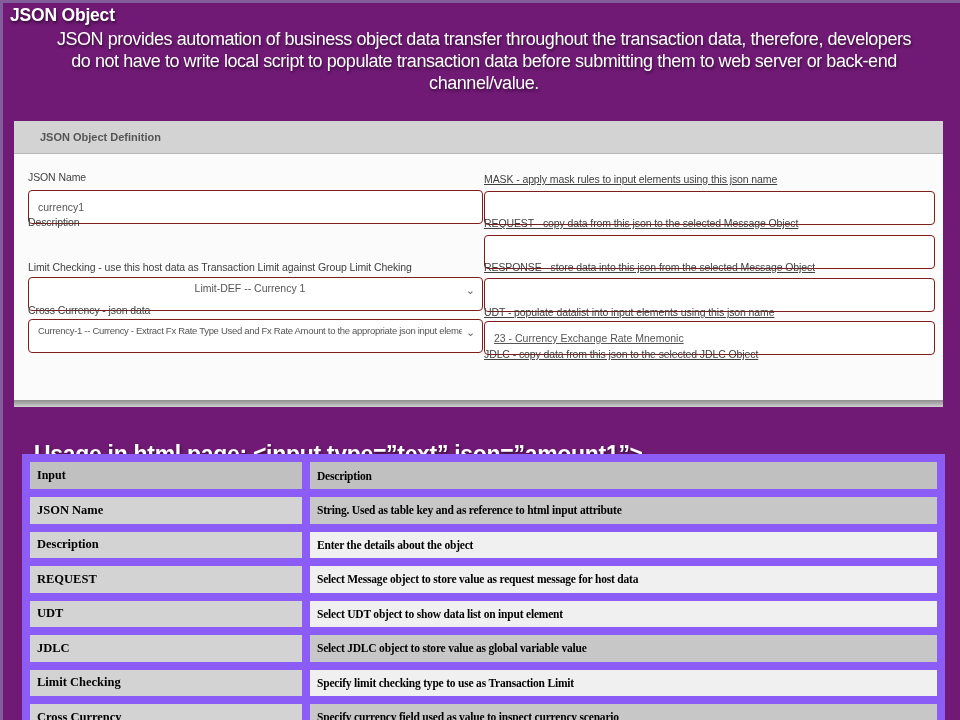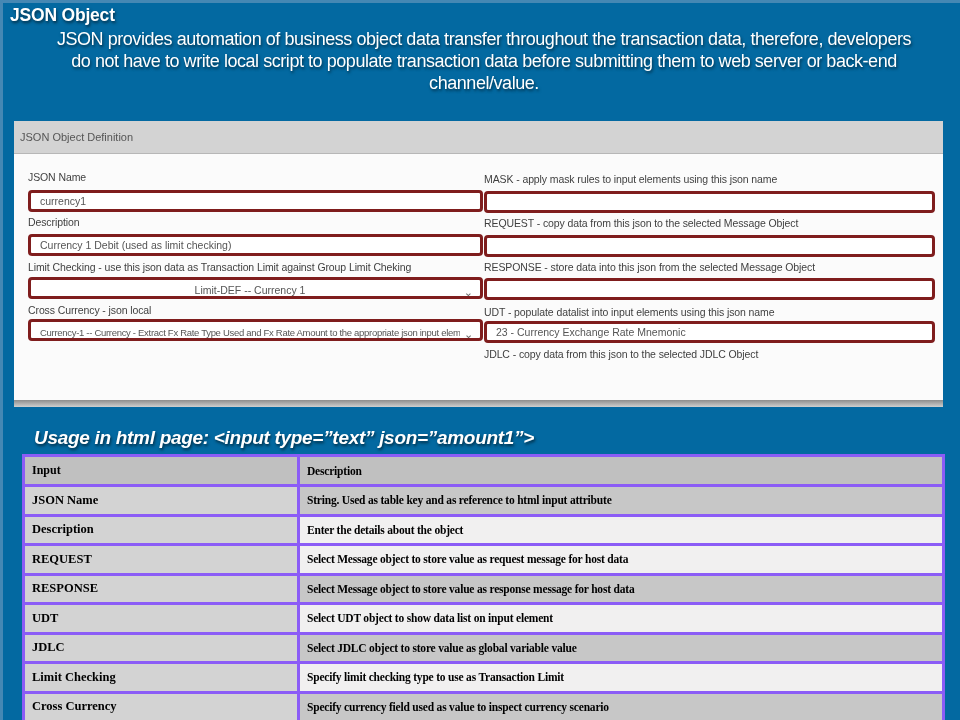--- a/index.html
+++ b/index.html
@@ -1,46 +1,46 @@
 <!DOCTYPE html>
 <html><head>
 <meta charset="utf-8">
 <style>
   html,body{margin:0;padding:0;}
   body{width:960px;height:720px;font-family:"Liberation Sans",sans-serif;}
-  .slide{position:relative;width:960px;height:720px;background:#0369a1;overflow:hidden;
+  .slide{position:relative;width:960px;height:720px;background:#701a75;overflow:hidden;
          box-shadow:inset 3px 3px 0 rgba(150,175,205,.45);}
   
   .page-title{position:absolute;left:10px;top:5px;font-size:17.5px;font-weight:bold;color:#fff;
               letter-spacing:-0.2px;text-shadow:1px 2px 3px rgba(0,0,0,.55);}
   .body-line{position:absolute;left:10px;width:948px;font-size:18px;font-weight:normal;color:#fff;
              letter-spacing:-0.45px;white-space:nowrap;text-shadow:1px 2px 3px rgba(0,0,0,.55);text-align:center;}
   .bl0{top:29px}.bl1{top:51px}.bl2{top:73px}
   
   .card{position:absolute;left:14px;top:121px;width:929px;height:286px;background:#FBFBFB;}
   .card-header{height:32px;background:#D3D3D3;border-bottom:1px solid #b7b7b7;
-               font-size:11px;color:#555;line-height:33px;padding-left:6px;}
+               font-size:11px;color:#555;line-height:33px;padding-left:26px;font-weight:bold;}
   .card-bottom{position:absolute;left:0;right:0;bottom:0;height:7px;
                background:linear-gradient(#8d8d8d,#cfcfcf);}
   .fld-label{position:absolute;font-size:10.5px;color:#3f3f3f;white-space:nowrap;letter-spacing:-0.1px;}
-  .fld-box{position:absolute;height:22px;border:3px solid #7f1d1d;border-radius:4px;background:#fff;
+  .fld-box{position:absolute;height:34px;border:1px solid #7f1d1d;border-radius:4px;background:#fff;
            font-size:10.5px;color:#555;line-height:21px;padding:0 20px 0 9px;box-sizing:border-box;
            white-space:nowrap;overflow:hidden;}
   input.fld-box{font-family:"Liberation Sans",sans-serif;outline:none;}
   .sel .chev{position:absolute;right:7px;top:2px;font-size:11px;color:#666;}
   .sel-text{display:block;overflow:hidden;white-space:nowrap;text-align:center;}
   .sel.long{font-size:9.5px;letter-spacing:-0.3px;}
-  .colL{left:14px;width:455px;}  .colR{left:470px;width:451px;}
+  .colL{left:14px;width:455px;}  .colR{left:470px;width:451px;text-decoration:underline;}
   
-  .usage{position:absolute;left:34px;top:427px;font-size:19px;font-weight:bold;color:#fff;
-         letter-spacing:-0.3px;text-shadow:1px 2px 3px rgba(0,0,0,.6);white-space:nowrap;font-style:italic;}
+  .usage{position:absolute;left:34px;top:441px;font-size:23px;font-weight:bold;color:#fff;
+         letter-spacing:-0.3px;text-shadow:1px 2px 3px rgba(0,0,0,.6);white-space:nowrap;}
   
   table.def{position:absolute;left:22px;top:454px;width:923px;border-collapse:collapse;
             table-layout:fixed;font-family:"Liberation Serif",serif;}
-  table.def td{border:3px solid #8b5cf6;font-weight:bold;color:#000;vertical-align:middle;
+  table.def td{border:8px solid #8b5cf6;font-weight:bold;color:#000;vertical-align:middle;
                padding:0 6px 0 7px;overflow:hidden;white-space:nowrap;margin-left:36px;}
   table.def .cL{width:259px;font-size:12.5px;background:#D3D3D3;height:26.5px;}
   table.def .cR{font-size:11.5px;letter-spacing:-0.2px;}
   table.def tr.hdr td{background:#C0C0C0;height:27px;}
   table.def tr.hdr .cL{font-size:12px;}
   tr.sA .cR{background:#C7C7C7;}
   tr.sB .cR{background:#F1F0F0;}
 </style>
 </head>
 <body>
@@ -51,27 +51,26 @@
   <div class="body-line bl0">JSON provides automation of business object data transfer throughout the transaction data, therefore, developers</div>
   <div class="body-line bl1">do not have to write local script to populate transaction data before submitting them to web server or back-end</div>
   <div class="body-line bl2">channel/value.</div>
 
   <div class="card">
     <div class="card-header">JSON Object Definition</div>
 
     <div class="fld-label colL" style="top:50px">JSON Name</div>
     <input class="fld-box colL" style="top: 69px;" readonly="" value="currency1">
     <div class="fld-label colL" style="top:95px">Description</div>
-    <input class="fld-box colL" style="top: 113px;" readonly="" value="Currency 1 Debit (used as limit checking)">
-    <div class="fld-label colL" style="top:140px">Limit Checking - use this json data as Transaction Limit against Group Limit Cheking</div>
+    <div class="fld-label colL" style="top:140px">Limit Checking - use this host data as Transaction Limit against Group Limit Cheking</div>
     <div class="fld-box colL sel" style="top:156px">
       <span class="sel-text">Limit-DEF -- Currency 1</span>
       <span class="chev">⌄</span>
     </div>
-    <div class="fld-label colL" style="top:183px">Cross Currency - json local</div>
+    <div class="fld-label colL" style="top:183px">Cross Currency - json data</div>
     <div class="fld-box colL sel long" style="top:198px">
       <span class="sel-text">Currency-1 -- Currency - Extract Fx Rate Type Used and Fx Rate Amount to the appropriate json input element</span>
       <span class="chev">⌄</span>
     </div>
 
     <div class="fld-label colR" style="top:52px">MASK - apply mask rules to input elements using this json name</div>
     <input class="fld-box colR" style="top: 70px;" readonly="" value="">
     <div class="fld-label colR" style="top:96px">REQUEST - copy data from this json to the selected Message Object</div>
     <input class="fld-box colR" style="top: 114px;" readonly="" value="">
     <div class="fld-label colR" style="top:140px">RESPONSE - store data into this json from the selected Message Object</div>
@@ -96,24 +95,20 @@
       <td class="cR">String. Used as table key and as reference  to html input attribute</td>
     </tr>
     <tr class="sB">
       <td class="cL">Description</td>
       <td class="cR">Enter the details about the object</td>
     </tr>
     <tr class="sB">
       <td class="cL">REQUEST</td>
       <td class="cR">Select Message object to store value as request  message for host data</td>
     </tr>
-    <tr class="sA">
-      <td class="cL">RESPONSE</td>
-      <td class="cR">Select Message object to store value as response message for host data</td>
-    </tr>
     <tr class="sB">
       <td class="cL">UDT</td>
       <td class="cR">Select UDT object to show data list on input element</td>
     </tr>
     <tr class="sA">
       <td class="cL">JDLC</td>
       <td class="cR">Select JDLC object to store value as global variable value</td>
     </tr>
     <tr class="sB">
       <td class="cL">Limit Checking</td>

